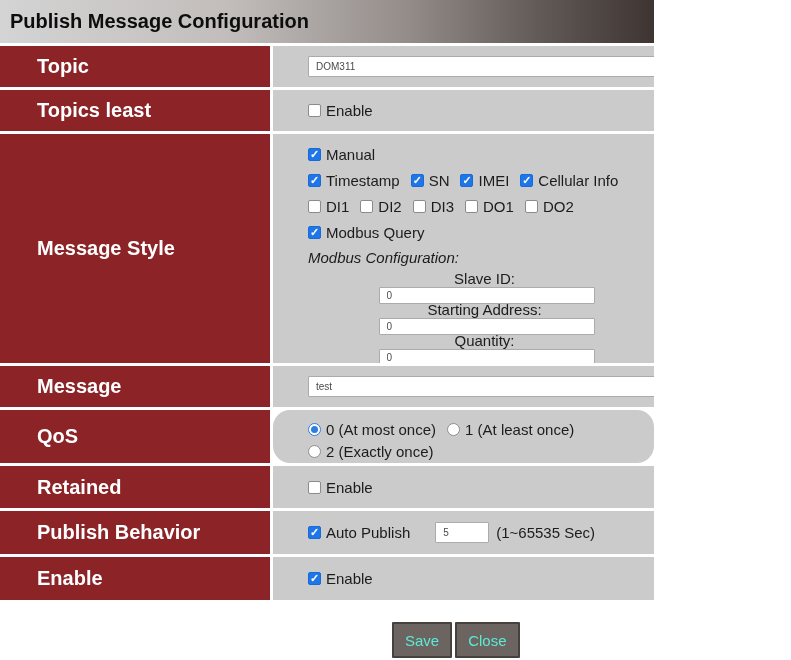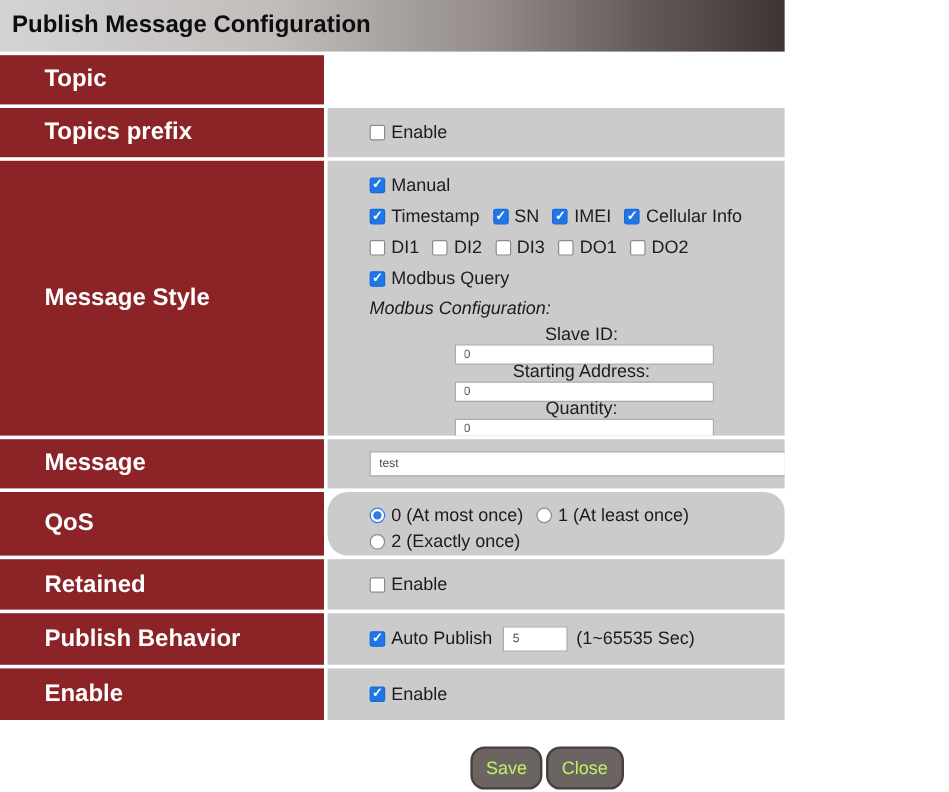--- a/index.html
+++ b/index.html
@@ -85,40 +85,43 @@
   .txt-full { flex:1; margin-right:-2px; min-width:100px; }
   .txt-modbus { width:216px; margin-left:4px; }
   .txt-interval { width:54px; margin:0 7px 0 9px; }
 
   .lbl-inline { white-space:nowrap; }
   .hint { white-space:nowrap; }
 
   .btns { position:absolute; left:392px; top:622px; display:flex; gap:3px; }
   .btn {
     height:36px; padding:0 11px;
-    background:#6b6461; border:2px solid #47413e; border-radius:12px;
-    color:#bef264; font-size:15px; font-family:inherit;
+    background:#6b6461; border:2px solid #47413e; border-radius:1px;
+    color:#5eead4; font-size:15px; font-family:inherit;
     cursor:pointer;
   }
 </style>
 </head>
 <body>
 
 <div class="page">
 
   <div class="titlebar">
     <span class="title">Publish Message Configuration</span>
   </div>
 
   <div class="row r-topic">
     <div class="cell-label">Topic</div>
+    <div class="cell-content">
+      <input class="txt txt-full" type="text" value="DOM311" style="">
+    </div>
   </div>
 
   <div class="row r-prefix">
-    <div class="cell-label">Topics prefix</div>
+    <div class="cell-label">Topics least</div>
     <div class="cell-content">
       <span class="opt">
         <span class="cb"></span>
         <span>Enable</span>
       </span>
     </div>
   </div>
 
   <div class="row r-style">
     <div class="cell-label">Message Style</div>
@@ -235,21 +238,21 @@
       <span class="opt">
         <span class="cb"></span>
         <span>Enable</span>
       </span>
     </div>
   </div>
 
   <div class="row r-publish">
     <div class="cell-label">Publish Behavior</div>
     <div class="cell-content">
-      <span class="opt" style="margin-right:0;">
+      <span class="opt" style="margin-right:16px;">
         <span class="cb on"></span>
         <span>Auto Publish</span>
       </span>
       <input class="txt txt-interval" type="text" value="5" style="">
       <span class="hint">(1~65535 Sec)</span>
     </div>
   </div>
 
   <div class="row r-enable">
     <div class="cell-label">Enable</div>

